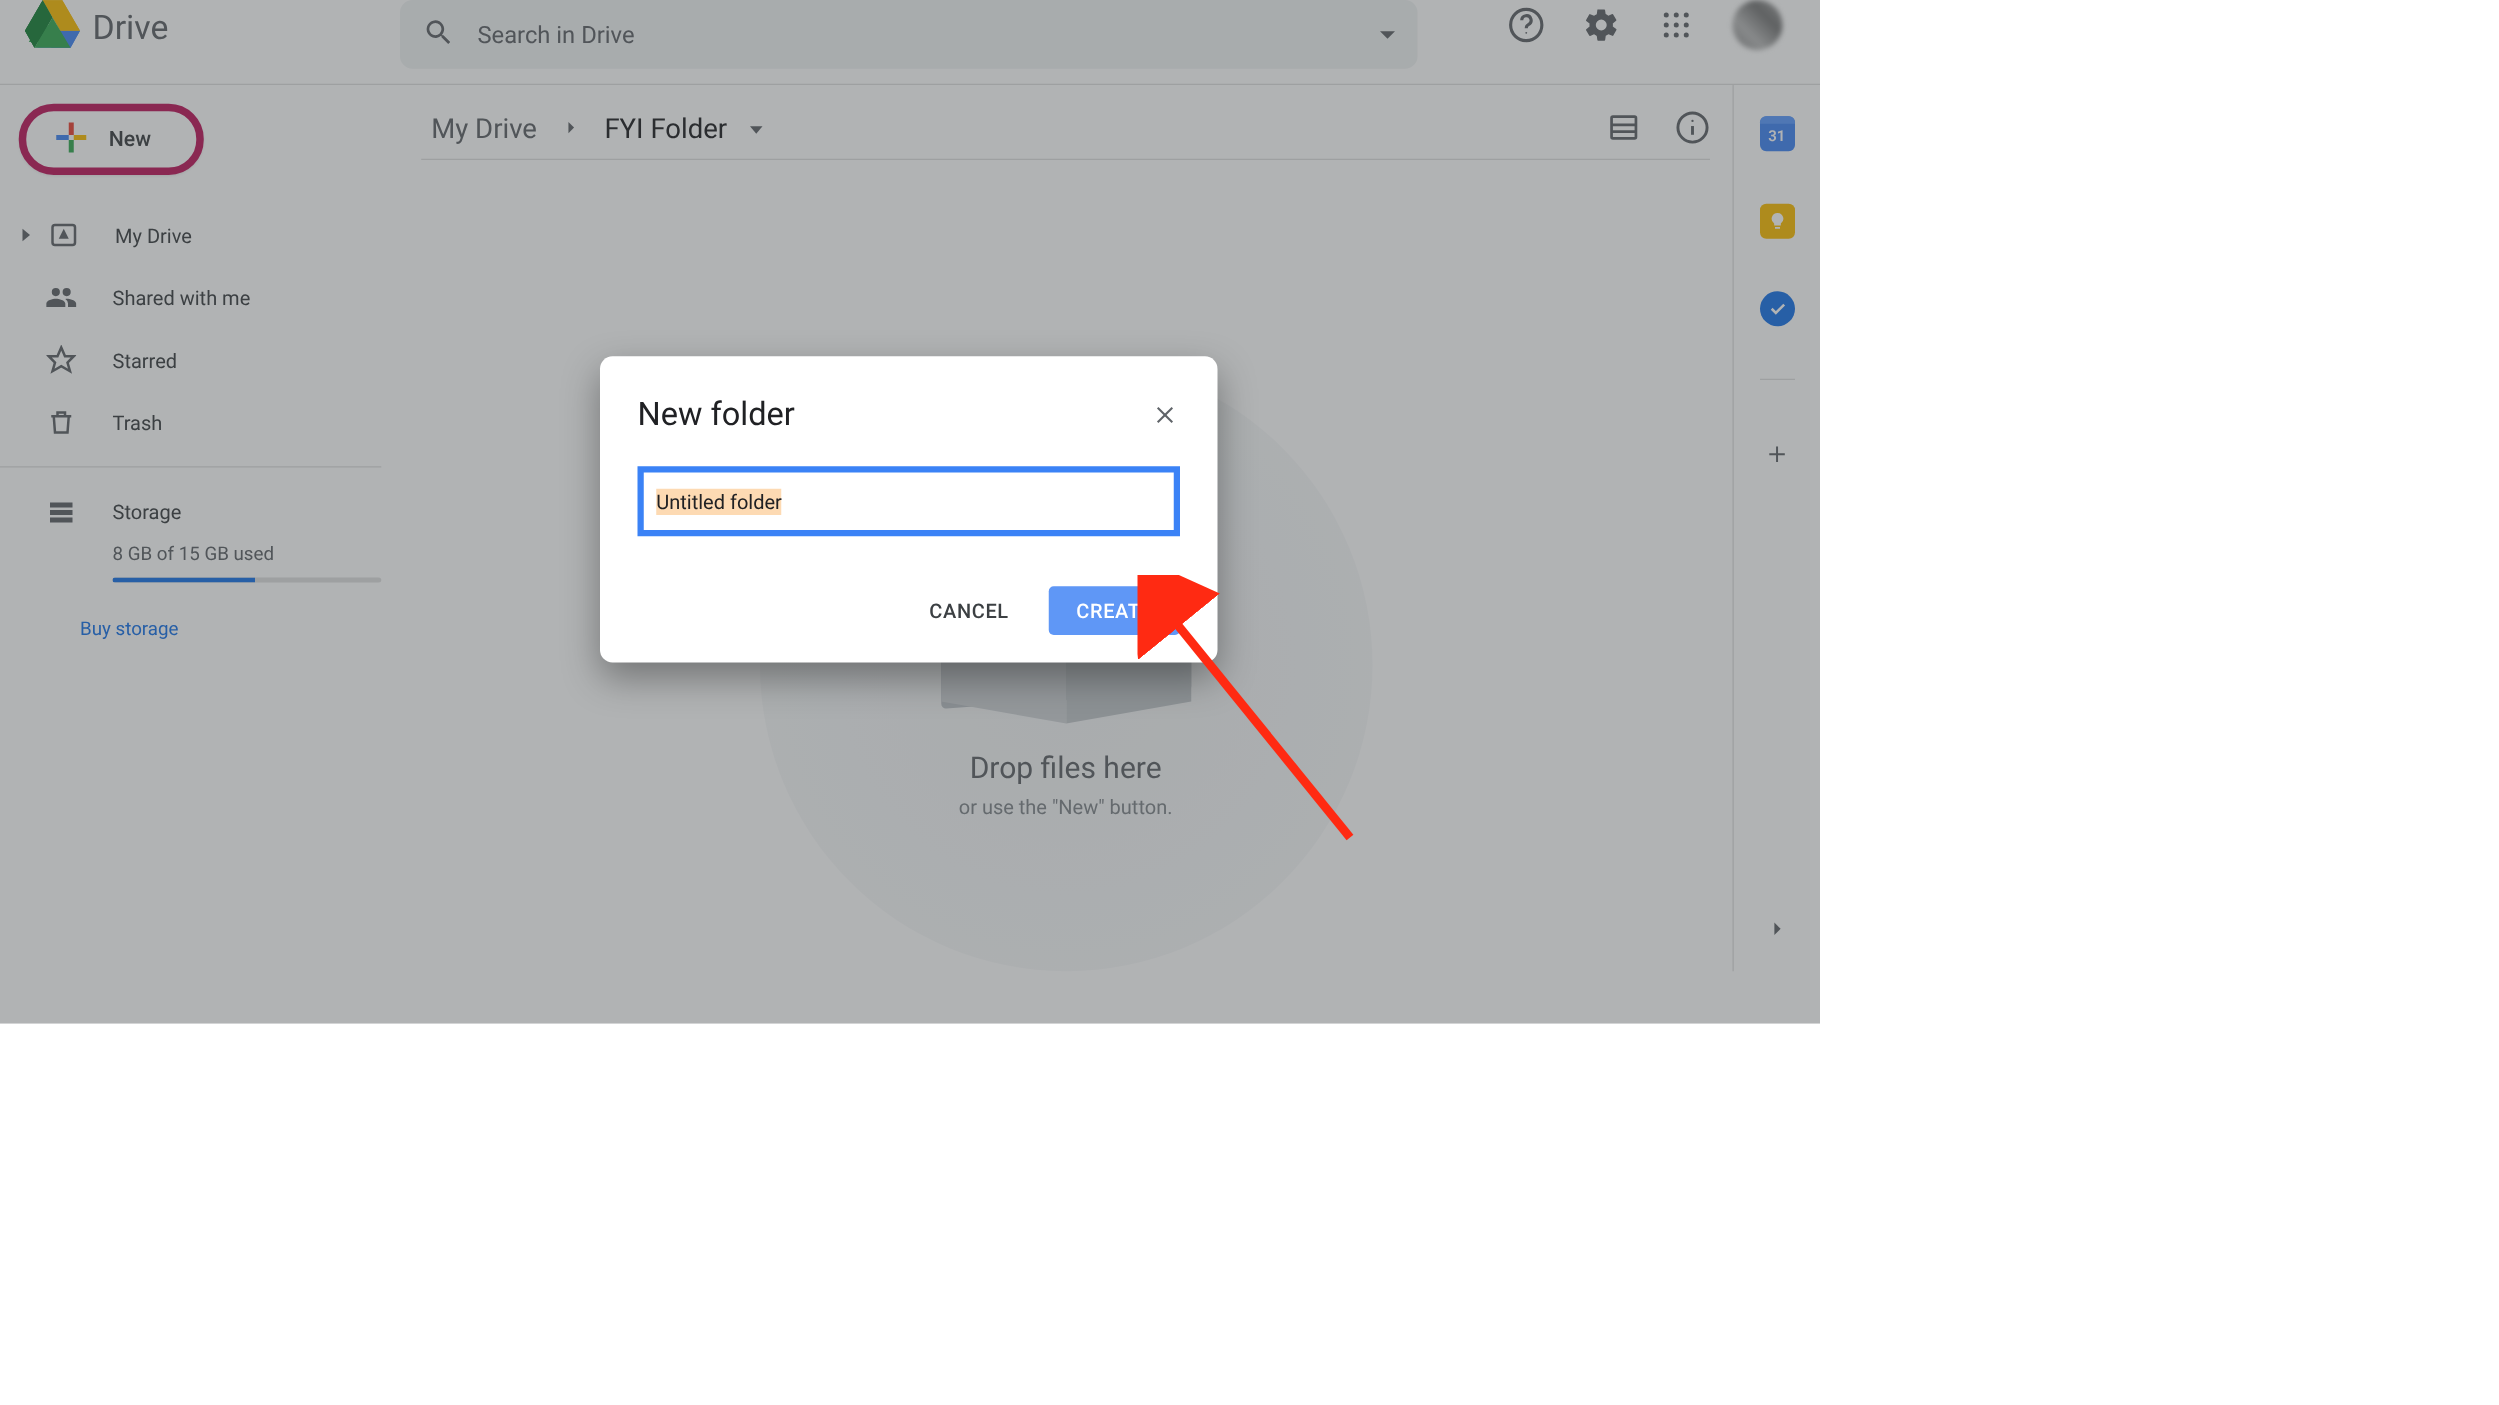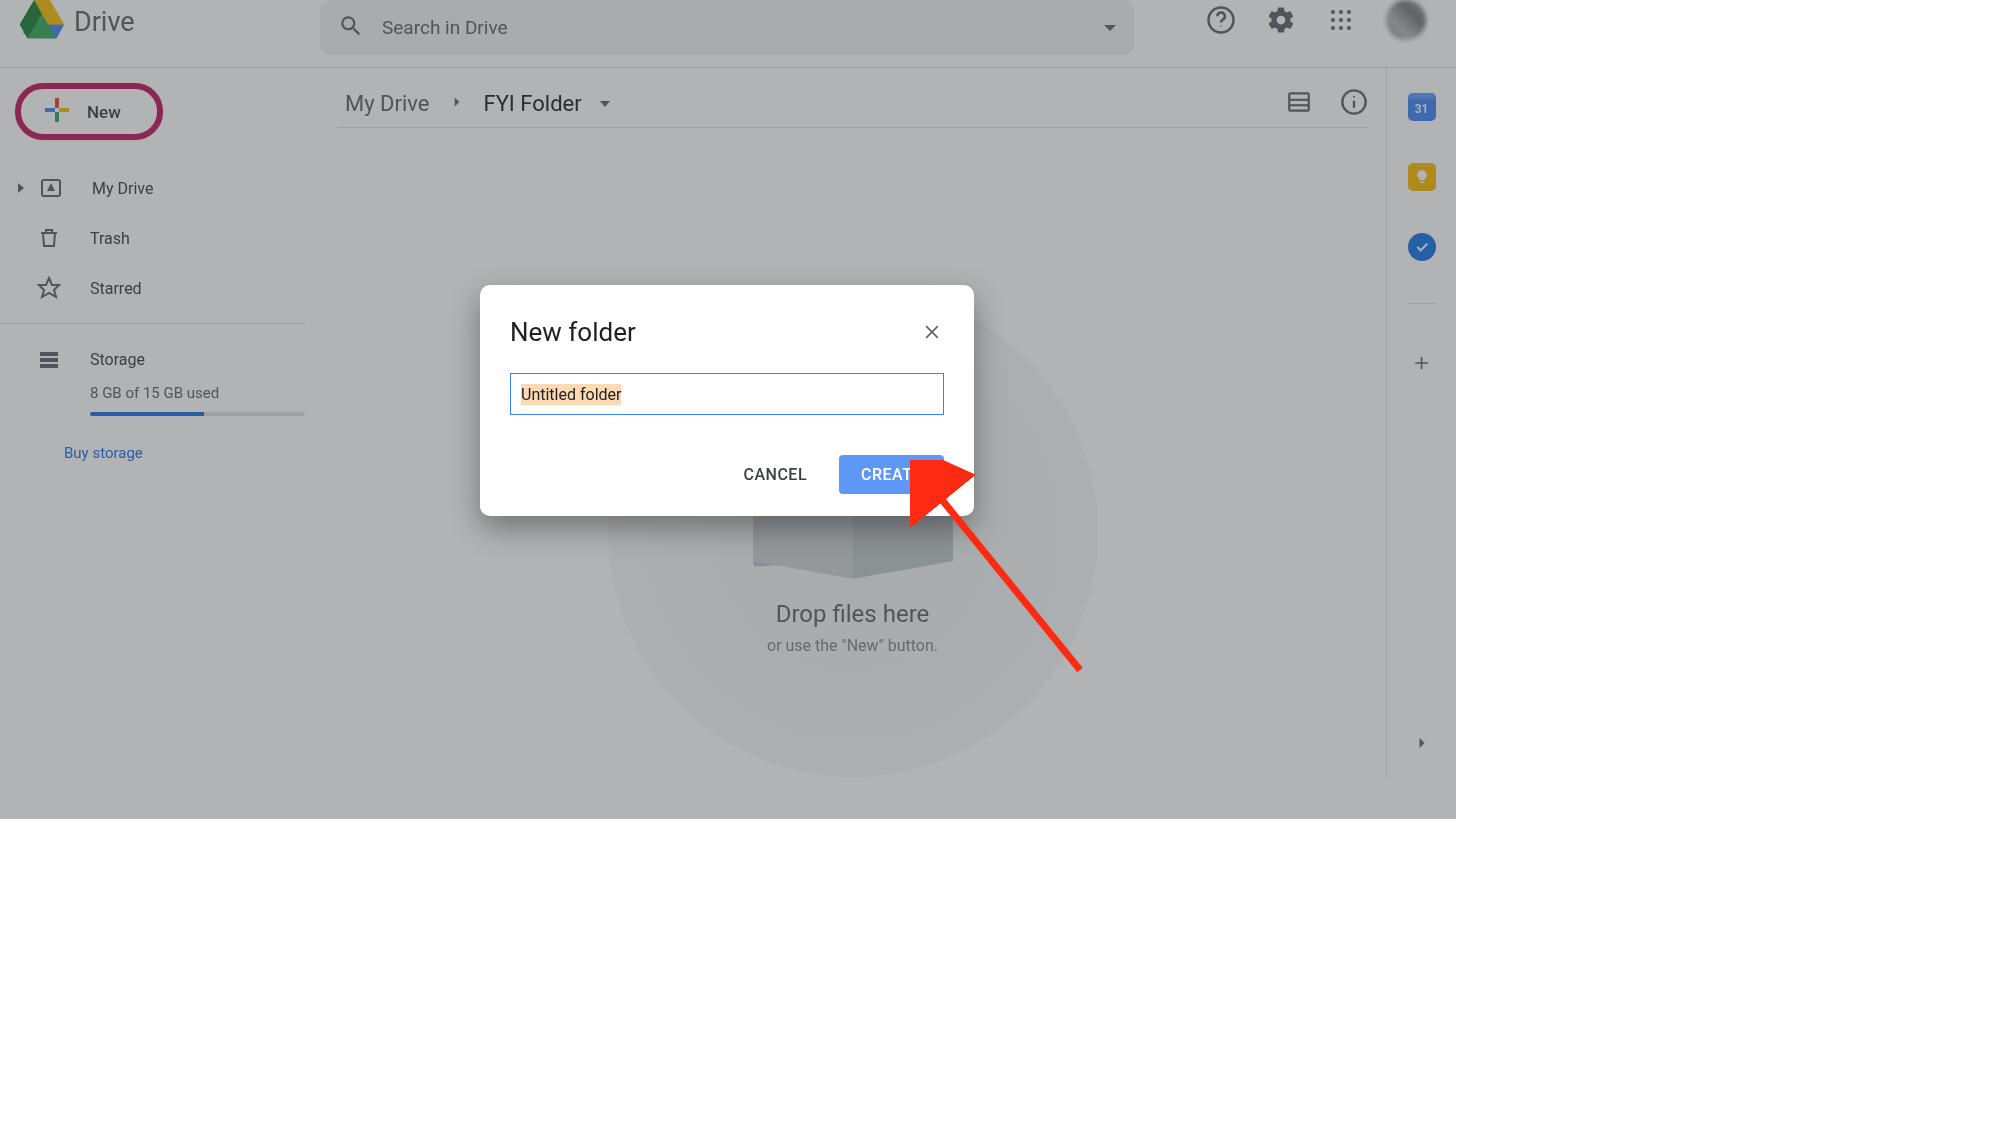--- a/index.html
+++ b/index.html
@@ -62,21 +62,21 @@
   .sp-sep { width:28px; height:1px; background:#e0e0e0;}
   .sp-plus { color:#5f6368; font-size:24px; font-weight:300; cursor:pointer;}
   .sp-expand { position:absolute; bottom:20px; color:#5f6368; cursor:pointer;}
 
   
   .scrim { position:absolute; inset:0; background:rgba(60,64,67,0.4); z-index:10;}
   .dialog { position:absolute; left:480px; top:285px; width:494px; background:#fff; border-radius:10px; box-shadow: 0 12px 30px rgba(0,0,0,0.35); z-index:20; padding: 32px 30px 22px 30px;}
   .dialog-head { display:flex; align-items:center; justify-content:space-between; margin-bottom:26px;}
   .dialog-title { font-size:26px; color:#202124; font-weight:400;}
   .dialog-close { color:#5f6368; cursor:pointer; width:24px; height:24px; display:flex; align-items:center; justify-content:center;}
-  .input-sel-sim { position:relative; width:100%; height:42px; border:1px solid #3b82f6; display:flex; align-items:center; padding:0 10px;text-align:center;}
+  .input-sel-sim { position:relative; width:100%; height:56px; border:5px solid #3b82f6; display:flex; align-items:center; padding:0 10px;text-align:center;}
   .input-sel-sim span { background:#fddab3; font-size:16px; color:#202124; padding:1px 0;}
   .dialog-actions { display:flex; justify-content:flex-end; gap:10px; margin-top:40px;}
   .btn-flat { padding: 10px 22px; font-size:16px; font-weight:500; color:#3c4043; background:transparent; border:none; border-radius:4px; cursor:pointer; letter-spacing:0.5px;}
   .btn-primary { padding: 10px 22px; font-size:16px; font-weight:500; color:#fff; background:#5f97f6; border:none; border-radius:4px; cursor:pointer; letter-spacing:0.5px;}
 
   
   .arrow-anno { position:absolute; left:910px; top:460px; z-index:30; pointer-events:none;}
 
   .bottom-white { position:absolute; bottom:0; left:0; right:0; height:30px; background:#fff;}
 </style>
@@ -171,33 +171,41 @@
         <span class="nav-item-icon">
           <svg width="24" height="24" viewBox="0 0 24 24" fill="none" stroke="currentColor" stroke-width="2">
               <rect x="3" y="4" width="18" height="16" rx="2"></rect>
               <polygon points="12,7 8,15 16,15" fill="currentColor" stroke="none"></polygon>
             </svg>
         </span>
         <span class="nav-item-label">My Drive</span>
       </div>
       <div class="nav-item" style="padding-left:36px;">
         <span class="nav-item-icon">
+          <svg width="26" height="26" viewBox="0 0 24 24" fill="currentColor">
+              <path d="M16 11a3 3 0 1 0-3-3 3 3 0 0 0 3 3m-8 0a3 3 0 1 0-3-3 3 3 0 0 0 3 3m0 2c-2.33 0-7 1.17-7 3.5V19h14v-2.5C15 14.17 10.33 13 8 13m8 0c-.29 0-.62 0-.97.05A4.22 4.22 0 0 1 17 16.5V19h6v-2.5c0-2.33-4.67-3.5-7-3.5"></path>
+            </svg>
+        </span>
+        <span class="nav-item-label">Shared with me</span>
+      </div>
+      <div class="nav-item" style="padding-left:36px;">
+        <span class="nav-item-icon">
+          <svg width="24" height="24" viewBox="0 0 24 24" fill="none" stroke="currentColor" stroke-width="2">
+              <polygon points="12,2 15,9 22,9 17,14 19,21 12,17 5,21 7,14 2,9 9,9"></polygon>
+            </svg>
+        </span>
+        <span class="nav-item-label">Starred</span>
+      </div>
+      <div class="nav-item" style="padding-left:36px;">
+        <span class="nav-item-icon">
           <svg width="24" height="24" viewBox="0 0 24 24" fill="none" stroke="currentColor" stroke-width="2">
               <path d="M4 7h16M9 7V4h6v3M6 7l1 13h10l1-13"></path>
             </svg>
         </span>
         <span class="nav-item-label">Trash</span>
-      </div>
-      <div class="nav-item" style="padding-left:36px;">
-        <span class="nav-item-icon">
-          <svg width="24" height="24" viewBox="0 0 24 24" fill="none" stroke="currentColor" stroke-width="2">
-              <polygon points="12,2 15,9 22,9 17,14 19,21 12,17 5,21 7,14 2,9 9,9"></polygon>
-            </svg>
-        </span>
-        <span class="nav-item-label">Starred</span>
       </div>
       <div class="divider"></div>
       <div class="nav-item" style="padding-left:36px;">
         <span class="nav-item-icon">
           <svg width="24" height="24" viewBox="0 0 24 24" fill="currentColor">
               <rect x="3" y="5" width="18" height="4"></rect>
               <rect x="3" y="11" width="18" height="4"></rect>
               <rect x="3" y="17" width="18" height="4"></rect>
             </svg>
         </span>

